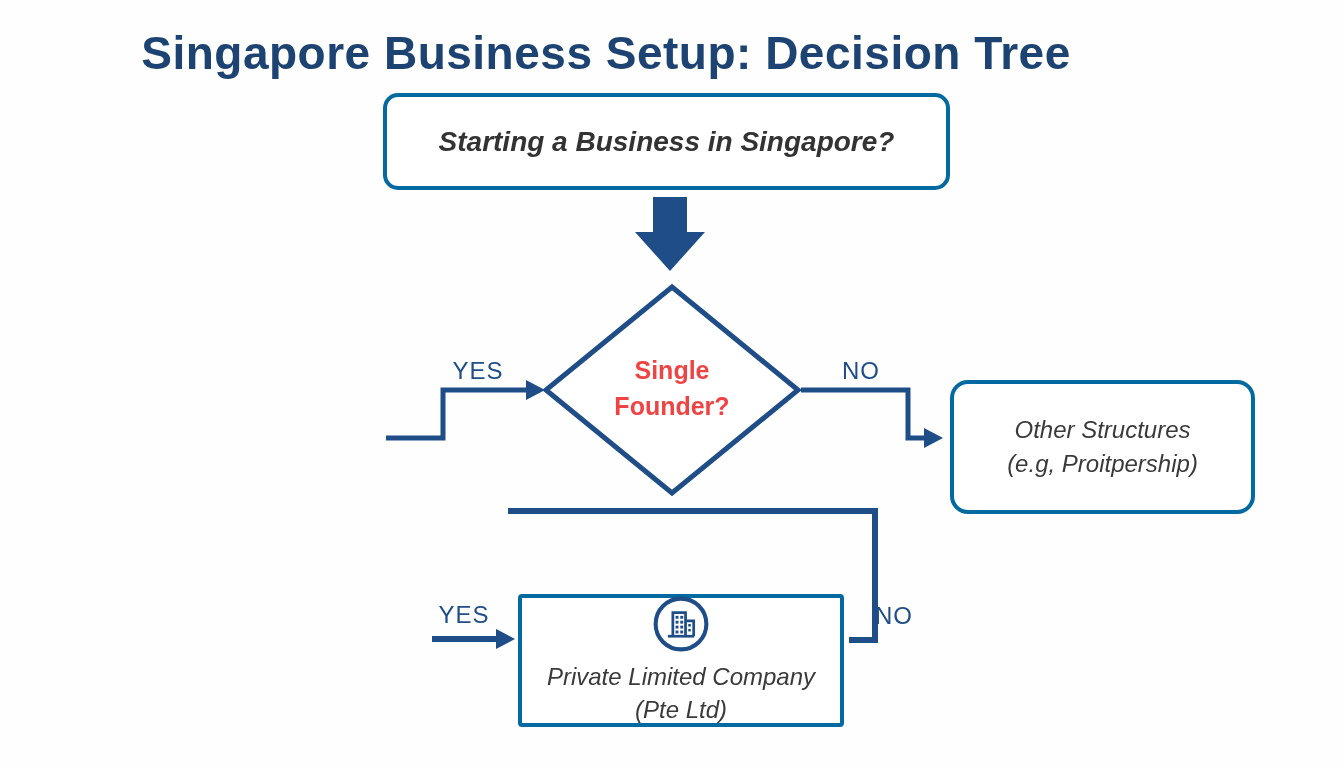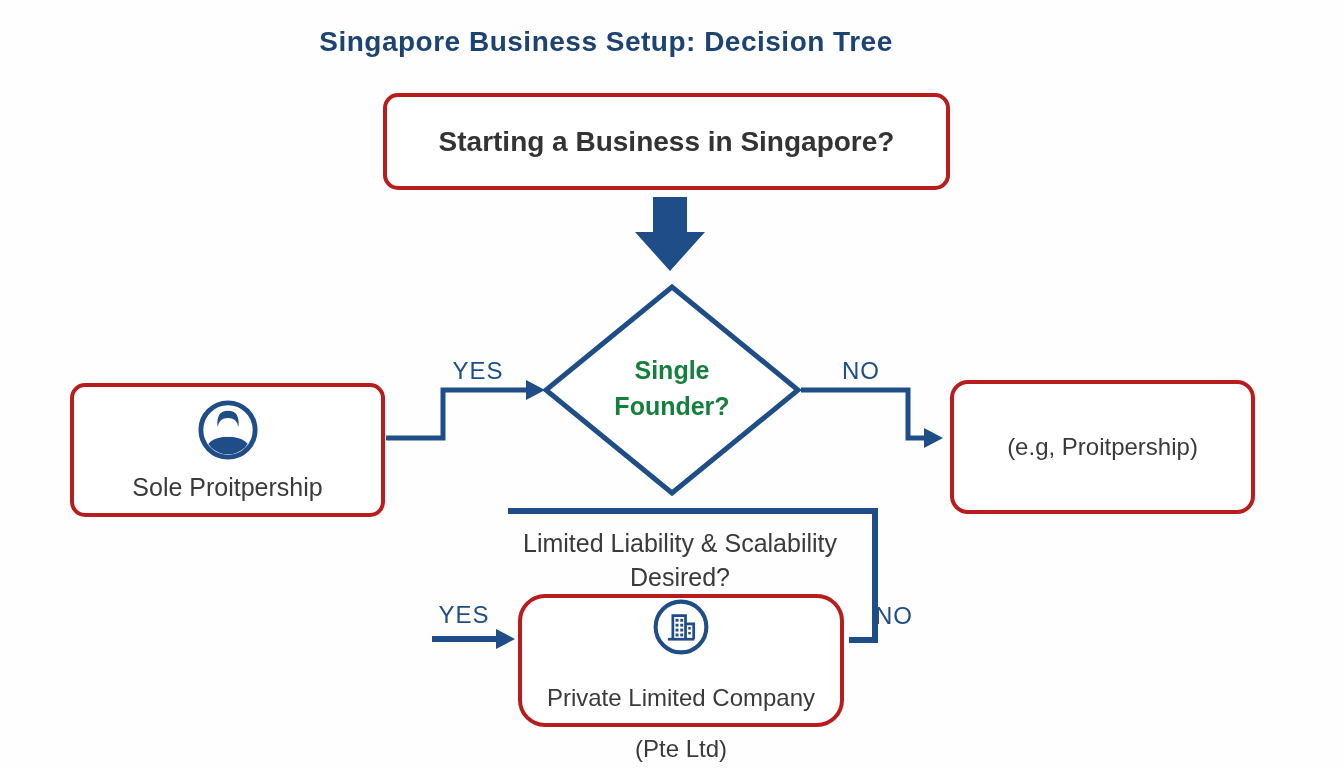--- a/index.html
+++ b/index.html
@@ -4,39 +4,39 @@
 <style>
   * { margin: 0; padding: 0; box-sizing: border-box; }
   html, body { width: 1344px; height: 768px; background: #fefefe; overflow: hidden; }
   body { font-family: "Liberation Sans", sans-serif; position: relative; }
 
   .canvas { position: absolute; inset: 0; width: 1344px; height: 768px; }
   .layer { position: absolute; left: 0; top: 0; width: 1344px; height: 768px; }
 
   .title {
     position: absolute; left: 0; top: 26px; width: 1212px;
-    text-align: center; font-size: 28px; font-weight: bold;
+    text-align: center; font-size: 46px; font-weight: bold;
     color: #1d4373; letter-spacing: 0.5px;
   }
 
   .box {
     position: absolute; background: #ffffff;
-    border: 4px solid #b91c1c; border-radius: 15px;
+    border: 4px solid #0369a1; border-radius: 15px;
     display: flex; flex-direction: column; align-items: center; justify-content: center;
-    color: #3a3a3a; text-align: center;
+    color: #3a3a3a; text-align: center; font-style: italic;
   }
   .box-start   { left: 383px; top: 93px;  width: 567px; height: 97px;  font-size: 28px; font-weight: bold; color: #333333; }
   .box-sole    { left: 70px;  top: 383px; width: 315px; height: 134px; font-size: 25px; gap: 6px; }
   .box-other   { left: 950px; top: 380px; width: 305px; height: 134px; font-size: 24px; line-height: 1.4; border-radius: 18px; }
-  .box-pte     { left: 518px; top: 594px; width: 326px; height: 133px; font-size: 24px; line-height: 1.35; border-radius: 27px; gap: 18px; justify-content: space-between; }
+  .box-pte     { left: 518px; top: 594px; width: 326px; height: 133px; font-size: 24px; line-height: 1.35; border-radius: 4px; gap: 0; }
 
   .diamond-label {
     position: absolute; left: 572px; top: 352px; width: 200px;
     text-align: center; font-size: 25px; font-weight: bold;
-    color: #15803d; line-height: 1.45;
+    color: #ef4444; line-height: 1.45;
   }
   .diamond-label span, .box span { display: block; }
 
   .edge-label {
     position: absolute; font-size: 24px; font-weight: normal;
     color: #1e4d87; letter-spacing: 1px; white-space: nowrap;
   }
   .lbl-yes1 { left: 478px; top: 357px; transform: translateX(-50%); }
   .lbl-no1  { left: 861px; top: 357px; transform: translateX(-50%); }
   .lbl-yes2 { left: 464px; top: 601px; transform: translateX(-50%); }
@@ -82,47 +82,26 @@
   <div class="diamond-label">
     <span>Single</span>
     <span>Founder?</span>
   </div>
 
   <div class="edge-label lbl-yes1">YES</div>
   <div class="edge-label lbl-no1">NO</div>
   <div class="edge-label lbl-yes2">YES</div>
   <div class="edge-label lbl-no2">NO</div>
 
-  <div class="box box-sole">
-    <span class="icon-wrap">
-      <svg viewBox="0 0 64 64" width="62" height="62" aria-hidden="true">
-        <defs>
-            <clipPath id="pclip">
-              <circle cx="32" cy="32" r="25"></circle>
-            </clipPath>
-          </defs>
-        <circle cx="32" cy="32" r="28" fill="none" stroke="#1e4d87" stroke-width="5"></circle>
-        <g clip-path="url(#pclip)">
-          <path d="M7 60 q1 -21 25 -21 q24 0 25 21 z" fill="#1e4d87"></path>
-          <ellipse cx="32" cy="27.5" rx="9.5" ry="11.5" fill="#ffffff"></ellipse>
-          <path d="M21.2 29 q-1.8 -17 10.8 -17 q12.6 0 10.8 17 q-1.6 -9.5 -10.8 -9.5 q-9.2 0 -10.8 9.5 z" fill="#1e4d87"></path>
-        </g>
-      </svg>
-    </span>
-    <span>Sole Proitpership</span>
-  </div>
 
   <div class="box box-other">
+    <span>Other Structures</span>
     <span>(e.g, Proitpership)</span>
   </div>
 
-  <div class="question2">
-    <span>Limited Liability &amp; Scalability</span>
-    <span>Desired?</span>
-  </div>
 
   <div class="box box-pte">
     <span class="icon-wrap">
       <svg viewBox="0 0 64 64" width="58" height="58" aria-hidden="true">
         <circle cx="32" cy="32" r="28" fill="none" stroke="#1e4d87" stroke-width="4.5"></circle>
         <g stroke="#1e4d87" fill="none" stroke-width="3" stroke-linejoin="miter">
           <path d="M23 45.5 V19.5 h14 v26"></path>
           <path d="M37 28.5 h9 v17"></path>
           <path d="M17.5 45.5 h29"></path>
         </g>

